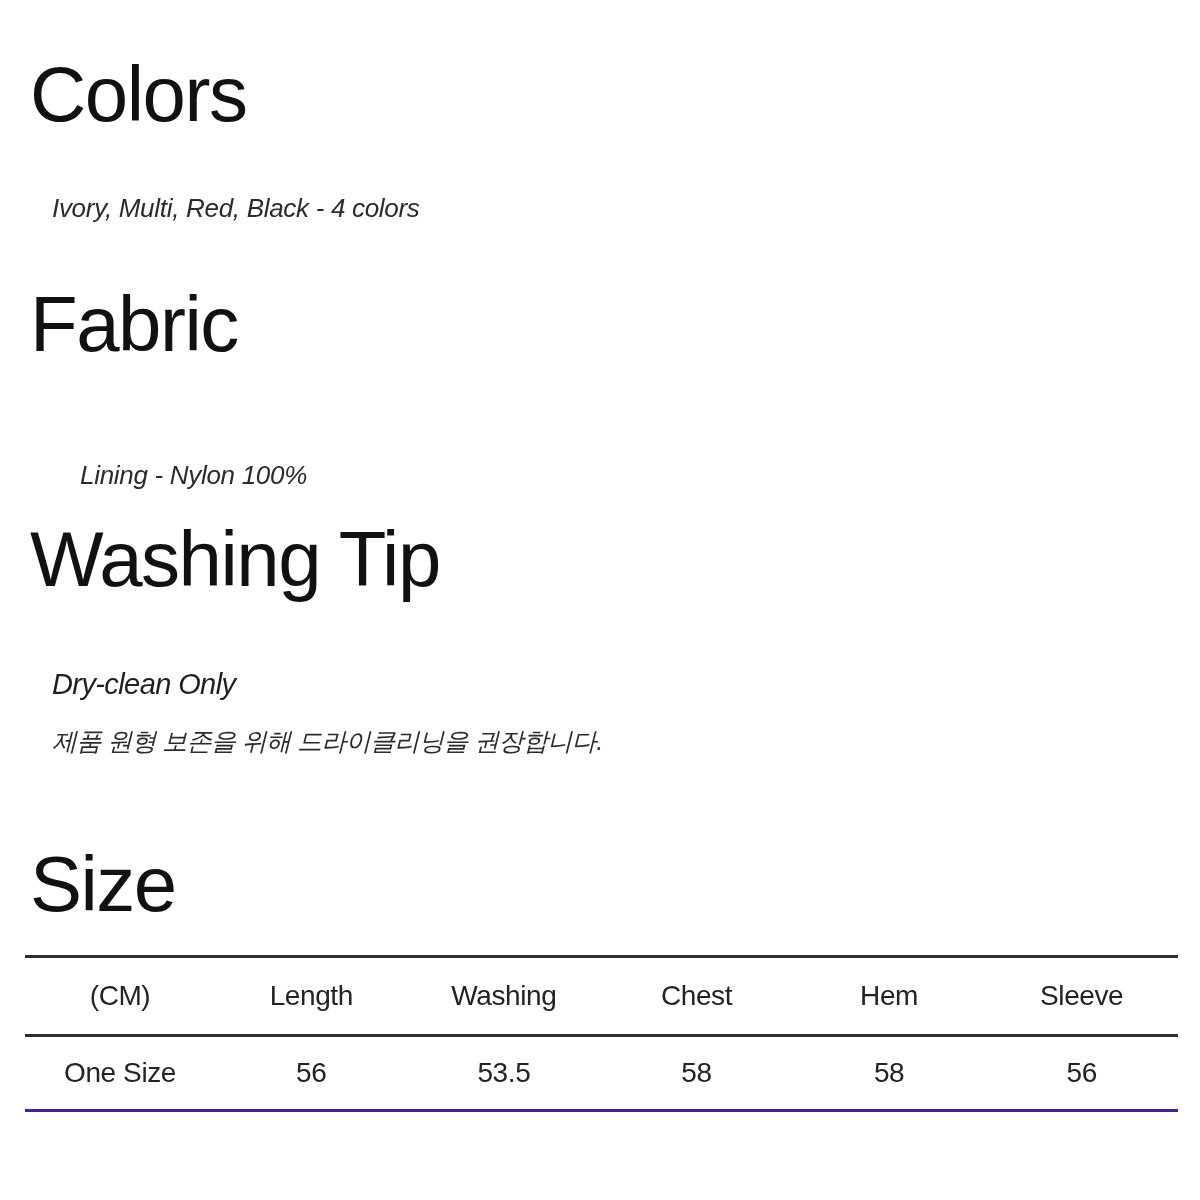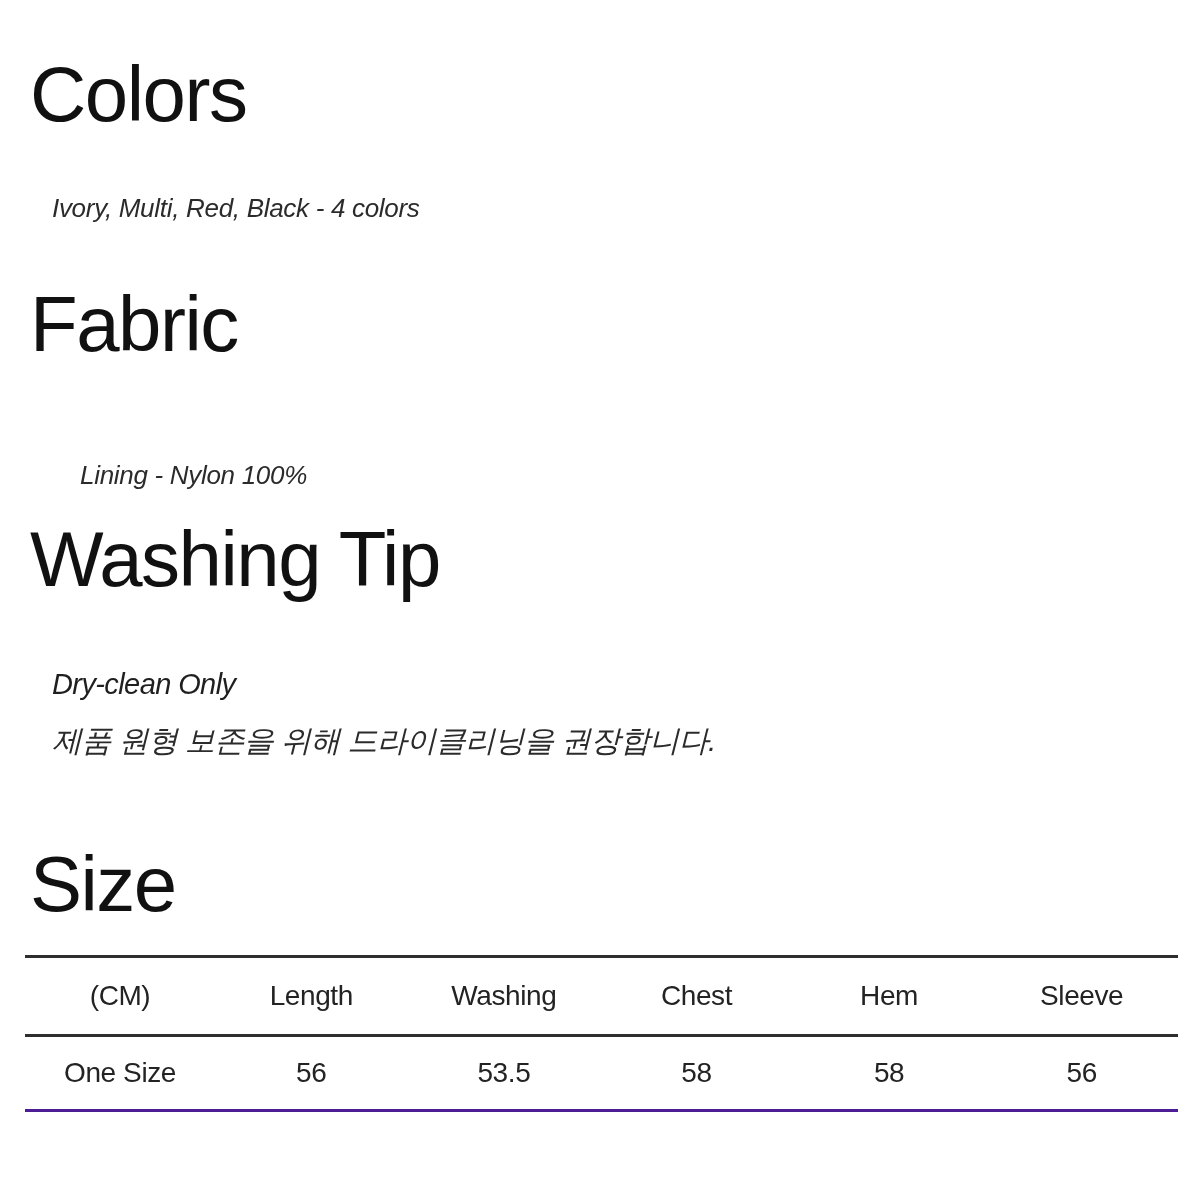--- a/index.html
+++ b/index.html
@@ -48,21 +48,21 @@
     color: #2b2b2b;
     white-space: nowrap;
     font-style: italic;
   }
   .body-text.lead {
     font-size: 29px;
     letter-spacing: -0.6px;
     color: #1f1f1f;
   }
   .body-text.kr {
-    font-size: 30px;
+    font-size: 25px;
     letter-spacing: -0.6px;
     color: #2b2b2b;
   }
 
   
   #heading-colors       { top: 55px; text-align: right; }
   #colors-value         { top: 192px; }
 
   #heading-fabric       { top: 285px; }
   #fabric-line-0        { top: 427px; }

